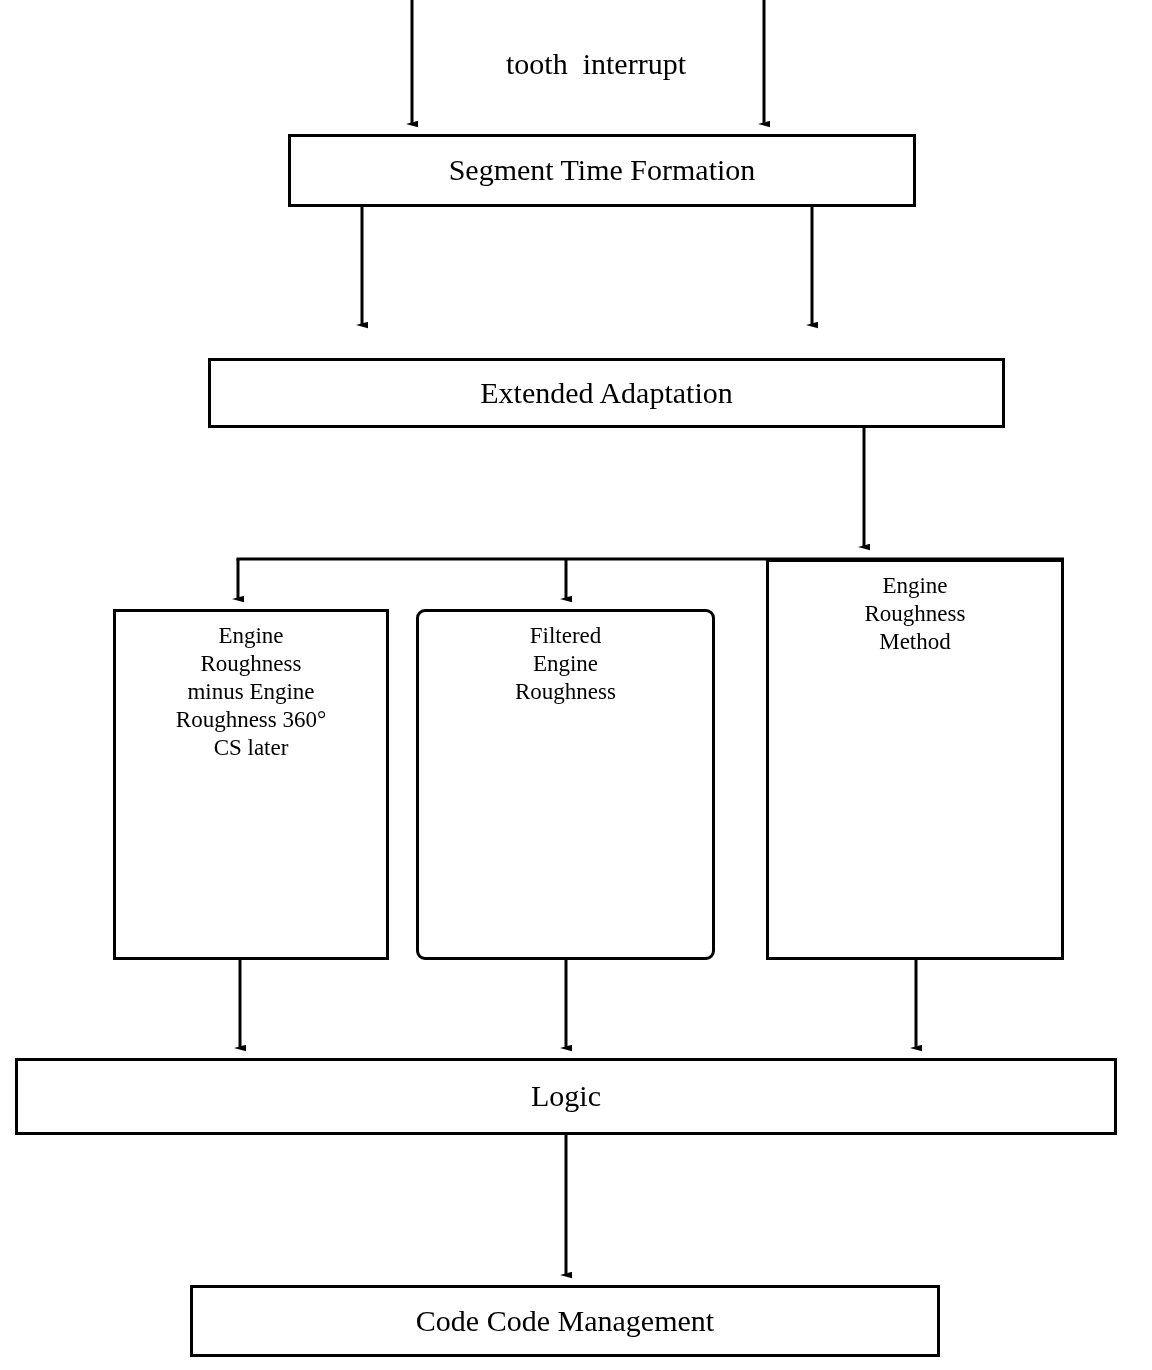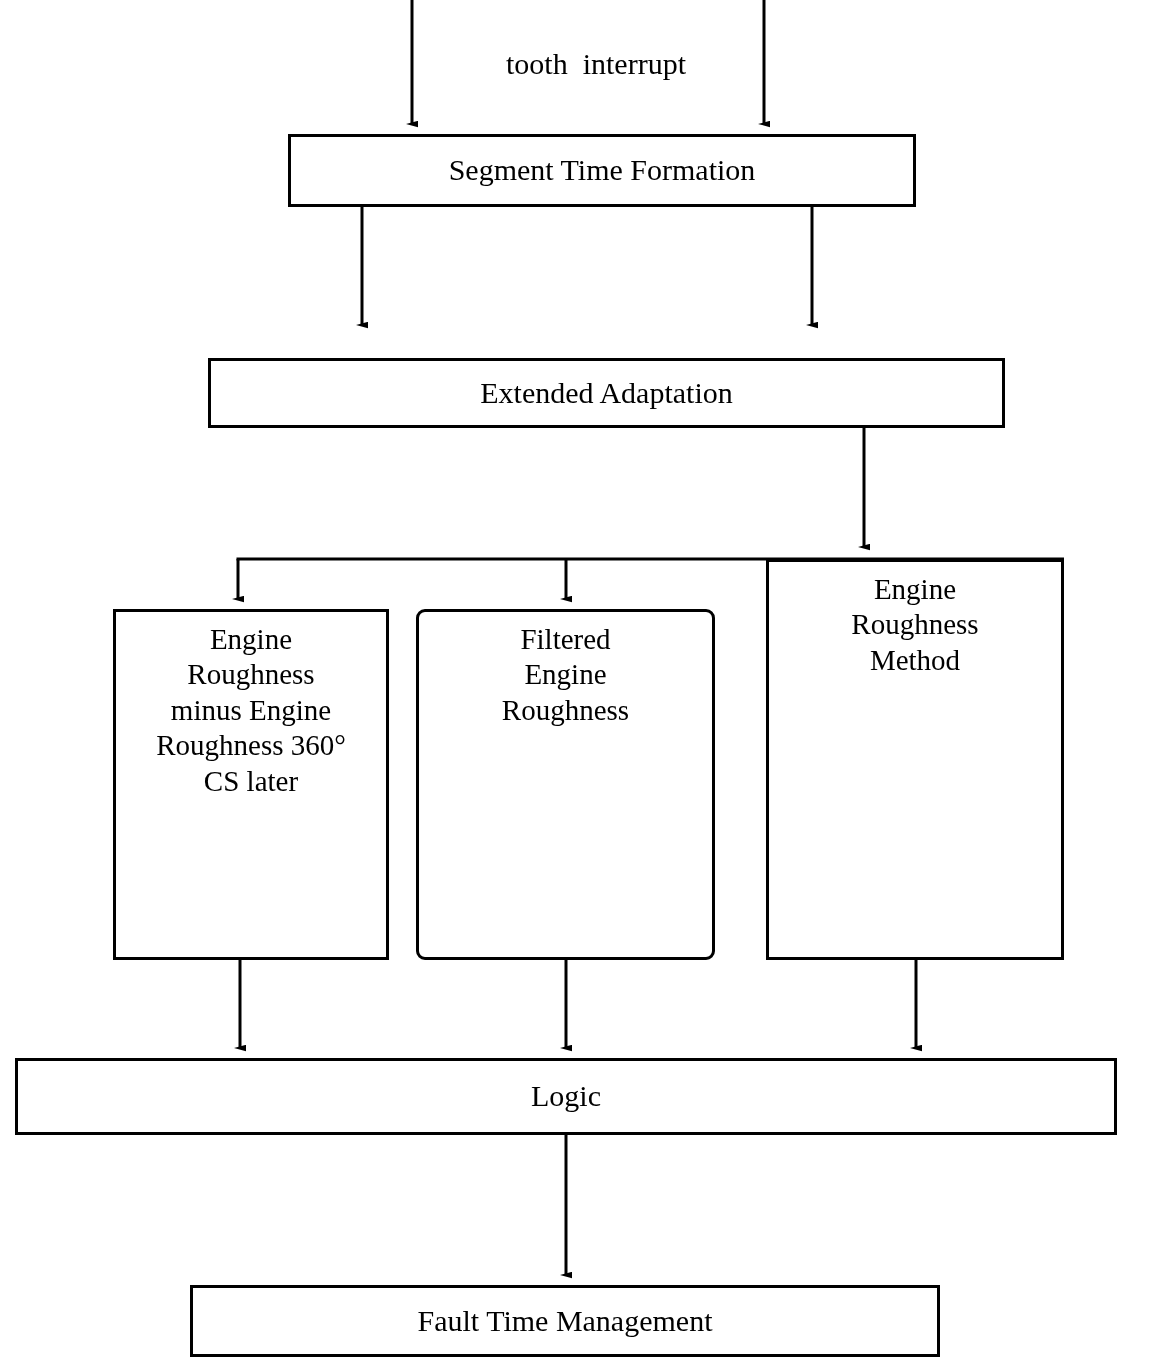--- a/index.html
+++ b/index.html
@@ -44,21 +44,21 @@
     color: #000000;
   }
   .edge-label {
     position: absolute;
     color: #000000;
     white-space: pre;
     text-align: center;
     background: transparent;
   }
   .fs-30 { font-size: 30px; }
-  .fs-29 { font-size: 29px; }
+  .fs-29 { font-size: 23px; }
   .pad-top-10 { padding-top: 10px; }
 </style>
 </head>
 <body>
 
 <div id="diagram-root">
 
   <svg id="flow-svg" viewBox="0 0 1152 1370" xmlns="http://www.w3.org/2000/svg">
     <defs>
       <marker id="arrowhead" markerWidth="10" markerHeight="12" refX="3.2" refY="6" orient="auto" markerUnits="userSpaceOnUse">
@@ -114,16 +114,16 @@
     <span class="node-label fs-29">Engine
 Roughness
 Method</span>
   </div>
 
   <div class="node-box center-mid" style="left:15px; top:1058px; width:1102px; height:77px;">
     <span class="node-label fs-30">Logic</span>
   </div>
 
   <div class="node-box center-mid" style="left:190px; top:1285px; width:750px; height:72px;">
-    <span class="node-label fs-30">Fault Time Management</span>
+    <span class="node-label fs-30">Code Code Management</span>
   </div>
 
 </div>
 
 </body></html>

